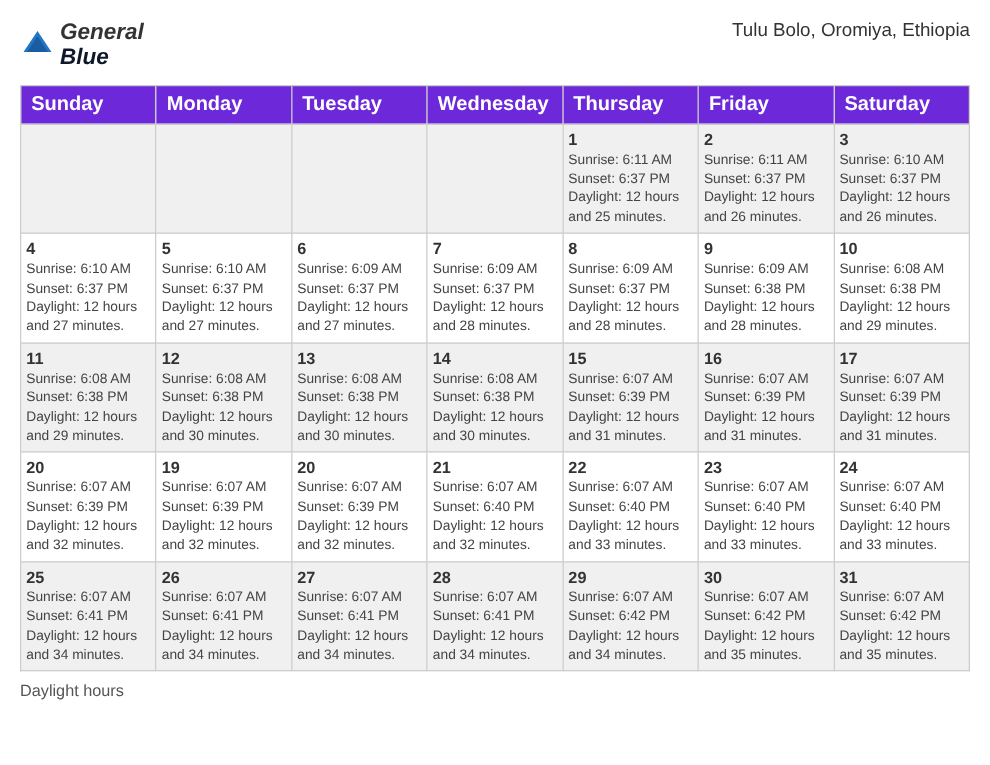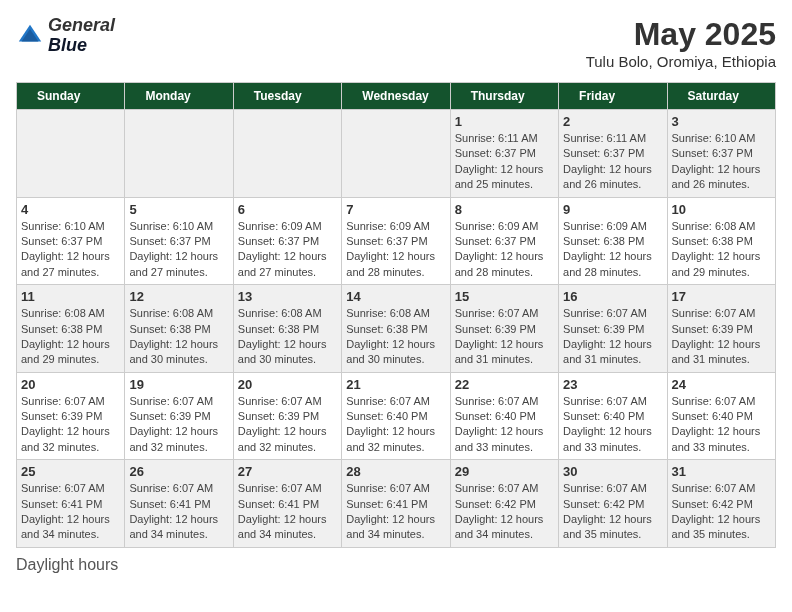--- a/index.html
+++ b/index.html
@@ -45,25 +45,25 @@
       font-size: 15px;
       color: #333;
       margin-left: 35px;
     }
     .calendar {
       width: 100%;
       border-collapse: collapse;
       font-size: 11px;
     }
     .calendar th {
-      background-color: #14532d;
+      background-color: #6d28d9;
       color: #fff;
-      padding: 6px 20px;
+      padding: 6px 8px;
       text-align: left;
-      font-size: 12px;
+      font-size: 16px;
       font-weight: bold;
       border: 1px solid #ccc;
     }
     .calendar td {
       border: 1px solid #ccc;
       vertical-align: top;
       padding: 4px;
       width: calc(100% / 7);
       height: 80px;
       background: #fff;
@@ -78,21 +78,21 @@
       display: block;
       margin-bottom: 2px;
     }
     .day-info {
       color: #444;
       font-size: 11px;
       line-height: 1.4;
     }
     .footer-note {
       margin-top: 8px;
-      font-size: 16px;
+      font-size: 13px;
       color: #555;
       text-align: left;
     }
     .row-shaded td {
       background-color: #f0f0f0;
     }
     .row-shaded td.empty {
       background-color: #f0f0f0;
     }
   </style>
@@ -104,21 +104,20 @@
     <svg class="logo-icon" viewBox="0 0 40 40">
       <polygon points="20,4 36,28 4,28" fill="#2176c7"></polygon>
       <polygon points="20,10 32,28 8,28" fill="#1a5ca0"></polygon>
     </svg>
     <div class="logo-text">
       <span class="general">General</span><br>
       <span class="blue">Blue</span>
     </div>
   </div>
   <div class="title-block">
-    <div class="main-title">May 2025</div>
     <div class="subtitle">Tulu Bolo, Oromiya, Ethiopia</div>
   </div>
 </div>
 
 <table class="calendar">
   <thead>
     <tr>
     <th>Sunday</th>
         <th>Monday</th>
         <th>Tuesday</th>

